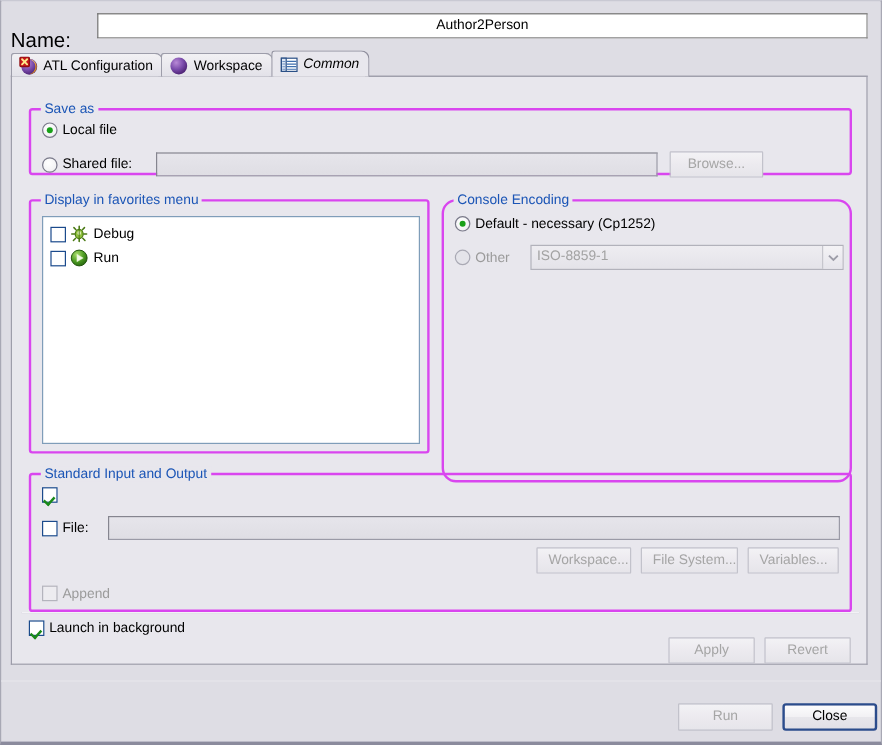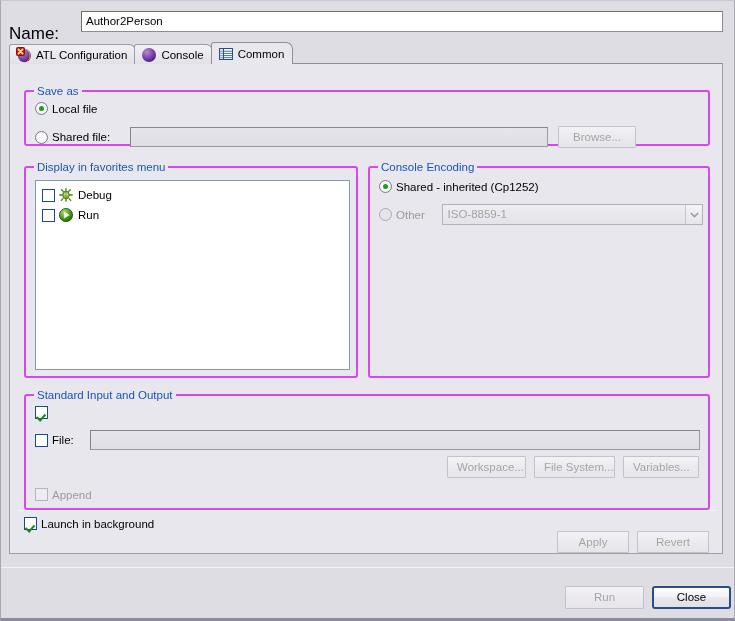--- a/index.html
+++ b/index.html
@@ -48,20 +48,21 @@
     background: #ffffff;
     border: 1px solid #8c8c8c;
     border-top-color: #6e6e6e;
     border-left-color: #6e6e6e;
     padding: 0 4px;
     font-family: "Liberation Sans", sans-serif;
     font-size: 11.5px;
     color: #000;
     line-height: 19px;
     outline: none;
+    text-align: center;
   }
 
   
   #tabfolder {
     position: absolute;
     left: 8px; top: 41px;
     width: 714px; height: 512px;
   }
   #tabstrip {
     position: absolute;
@@ -86,20 +87,21 @@
     margin-right: -2px;
     position: relative;
     color: #000;
     white-space: nowrap;
   }
   .tab.selected {
     height: 22px;
     background: #e8e7ed;
     border-color: #8e8e9c;
     z-index: 4;
+    font-style: italic;
   }
   .tab-icon { width: 16px; height: 16px; flex: 0 0 16px; display:block; }
 
   #tabbody {
     position: absolute;
     left: 0; top: 21px;
     width: 714px; height: 491px;
     background: #e8e7ed;
     border: 1px solid #9d9daa;
     border-top-color: #8e8e9c;
@@ -302,21 +304,21 @@
             </radialGradient>
             <radialGradient id="crs2" cx="38%" cy="32%" r="70%">
               <stop offset="0%" stop-color="#fff6c8"></stop>
               <stop offset="60%" stop-color="#f5b02a"></stop>
               <stop offset="100%" stop-color="#d1790a"></stop>
             </radialGradient>
           </defs>
           <circle cx="8" cy="8" r="7" fill="url(#sph2)"></circle>
           <path d="M8 1.2 A6.8 6.8 0 0 1 8 14.8 A5 5 0 0 0 8 1.2 Z" fill="url(#crs2)"></path>
         </svg>
-        <span>Console</span>
+        <span>Workspace</span>
       </div>
 
       <div class="tab selected">
         <svg class="tab-icon" viewBox="0 0 16 16">
           <rect x="1.5" y="2.5" width="13" height="11" fill="#ffffff" stroke="#2a4f86"></rect>
           <rect x="1.5" y="2.5" width="4" height="11" fill="#dce6f4" stroke="#2a4f86"></rect>
           <path d="M6 5.2 H14 M6 7.4 H14 M6 9.6 H14 M6 11.7 H14" stroke="#3f6fae" stroke-width="1"></path>
           <path d="M2.3 5.2 H4.9 M2.3 7.4 H4.9 M2.3 9.6 H4.9 M2.3 11.7 H4.9" stroke="#6d90c0" stroke-width="0.9"></path>
         </svg>
         <span>Common</span>
@@ -372,26 +374,26 @@
               </defs>
               <circle cx="8" cy="8" r="6.6" fill="url(#rung)" stroke="#1e5209" stroke-width="0.8"></circle>
               <path d="M6.1 4.8 L11.4 8 L6.1 11.2 Z" fill="#f2fae6" stroke="#e0f0c8" stroke-width="0.4"></path>
             </svg>
             <span class="lbl" style="margin-left:1px;">Run</span>
           </div>
 
         </div>
       </div>
 
-      <div class="group" style="left:358px; top:102px; width:342px; height:212px;">
+      <div class="group" style="left:358px; top:102px; width:342px; height:236px;border-radius:12px;">
         <span class="group-title">Console Encoding</span>
 
         <div class="row" style="position:absolute; left:9px; top:12px;">
           <span class="radio checked"></span>
-          <span class="lbl">Shared - inherited (Cp1252)</span>
+          <span class="lbl">Default - necessary (Cp1252)</span>
         </div>
 
         <div class="row" style="position:absolute; left:9px; top:36px; width:324px;">
           <span class="radio disabled"></span>
           <span class="lbl disabled" style="width:47px;">Other</span>
           <div class="combo" style="width:270px;">
             <span class="combo-text">ISO-8859-1</span>
             <span class="combo-arrow">
               <svg width="9" height="6" viewBox="0 0 9 6">
                 <path d="M0.8 1 L4.5 4.6 L8.2 1" fill="none" stroke="#9d9da8" stroke-width="1.6"></path>

